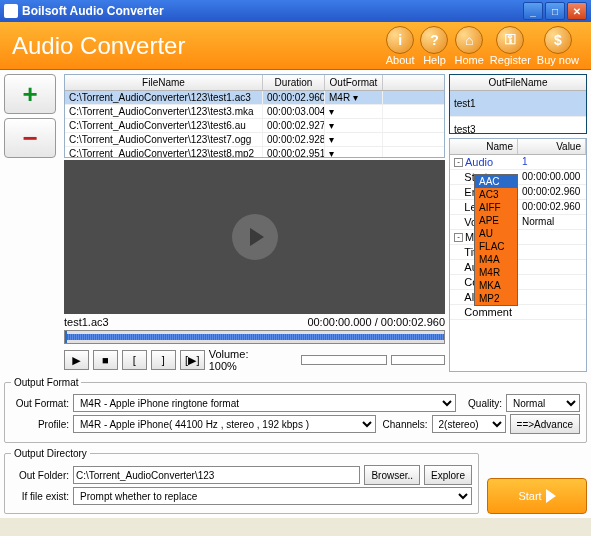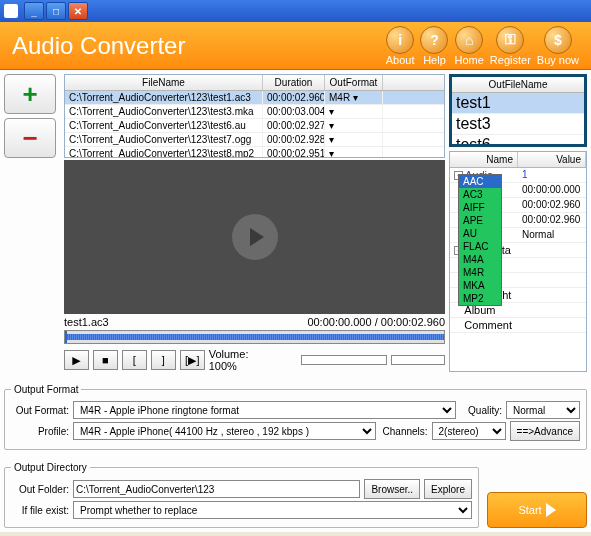--- a/index.html
+++ b/index.html
@@ -21,64 +21,65 @@
 .add{color:#0a9020}.remove{color:#c02020}
 .mid-col{flex:1;display:flex;flex-direction:column}
 .file-table{border:1px solid #98b0c8;background:#fff;height:84px;overflow:hidden}
 .ft-head{display:flex;background:linear-gradient(#fff,#e8e8e8);border-bottom:1px solid #b6b6b6}
 .ft-head div{padding:2px 4px;border-right:1px solid #c8c8c8;text-align:center;font-size:10px}
 .ft-body{overflow:auto}
 .ft-row{display:flex;border-bottom:1px solid #eee}
 .ft-row.sel{background:#bcd6f3}
 .ft-row div{padding:1px 4px;border-right:1px solid #f0f0f0;font-size:10px;white-space:nowrap;overflow:hidden}
 .c1{width:198px}.c2{width:62px}.c3{width:58px}
-.dd-overlay{position:absolute;left:394px;top:100px;width:44px;background:#22c55e;border:1px solid #666;z-index:5}
+.dd-overlay{position:absolute;left:410px;top:100px;width:44px;background:#f97316;border:1px solid #666;z-index:5}
 .dd-overlay div{padding:1px 4px;font-size:10px;cursor:pointer}
 .dd-overlay .sel{background:#2a6ac8;color:#fff}
 .preview{margin-top:2px;background:#4c4c4c;height:154px;position:relative;display:flex;align-items:center;justify-content:center}
 .play-circ{width:46px;height:46px;border-radius:50%;background:#6a6a6a;display:flex;align-items:center;justify-content:center;cursor:pointer}
 .play-circ::after{content:'';border-left:14px solid #3a3a3a;border-top:9px solid transparent;border-bottom:9px solid transparent;margin-left:4px}
 .file-label-row{display:flex;justify-content:space-between;font-size:10px;padding:2px 0}
 .seekbar{height:14px;border:1px solid #888;background:#e0e0e0;position:relative}
 .seekbar-fill{position:absolute;left:0;top:0;bottom:0;width:2px;background:#2a6ac8}
 .seekbar-track{position:absolute;left:2px;right:0;top:3px;bottom:3px;background:repeating-linear-gradient(90deg,#3a6ad0,#3a6ad0 1px,#5a8ae8 1px,#5a8ae8 2px)}
 .ctrl-row{display:flex;align-items:center;gap:4px;margin-top:4px}
 .ctrl-btn{width:26px;height:20px;border:1px solid #888;background:linear-gradient(#fff,#e4e4e4);display:flex;align-items:center;justify-content:center;font-size:11px;cursor:pointer}
 .vol-label{margin-left:auto;font-size:10px;margin-right:21px}
 .vol-slider{width:90px;height:10px;border:1px solid #888;background:#fff}
 .vol-indic{width:56px;height:10px;border:1px solid #888;background:#fff}
 .right-col{width:138px;display:flex;flex-direction:column}
-.ofn-box{border:3px solid #0c4a6e;background:#fff;height:73px;overflow:hidden}
+.ofn-box{border:1px solid #0c4a6e;background:#fff;height:60px;overflow:hidden}
 .ofn-head{background:linear-gradient(#fff,#e8e8e8);border-bottom:1px solid #b6b6b6;padding:2px 4px;text-align:center;font-size:10px}
-.ofn-body div{padding:1px 4px;font-size:16px;border-bottom:1px solid #eee}
+.ofn-body div{padding:7px 4px;font-size:10px;border-bottom:1px solid #eee}
 .ofn-body div.sel{background:#bcd6f3}
 .prop-table{margin-top:4px;border:1px solid #98b0c8;background:#fff;flex:1}
 .prop-head{display:flex;background:linear-gradient(#fff,#e8e8e8);border-bottom:1px solid #b6b6b6}
 .prop-head div{flex:1;padding:2px 4px;border-right:1px solid #c8c8c8;text-align:right;font-size:10px}
 .prop-row{display:flex;border-bottom:1px solid #eee}
 .prop-row div{flex:1;padding:1px 4px;font-size:10px}
 .prop-row .pname{display:flex;align-items:center;gap:2px}
 .exp{width:9px;height:9px;border:1px solid #888;display:inline-flex;align-items:center;justify-content:center;font-size:8px;line-height:1}
-fieldset{border:1px solid #b6b6b6;padding:4px 6px 6px;margin-top:12px;border-radius:2px}
+fieldset{border:1px solid #b6b6b6;padding:4px 6px 6px;margin-top:5px;border-radius:2px}
 legend{font-size:10px;padding:0 3px}
 .frow{display:flex;align-items:center;gap:4px;margin:2px 0}
 .flabel{width:58px;font-size:10px;text-align:right}
 .fsel{border:1px solid #888;background:#fff;height:18px;padding:1px 2px;font-size:10px;flex:1}
 .fsel.sm{flex:none;width:74px}
 .fbtn{border:1px solid #888;background:linear-gradient(#fff,#e4e4e4);height:20px;padding:0 6px;font-size:10px;cursor:pointer}
 .start-btn{width:100px;height:36px;background:linear-gradient(#ffc23a,#ff9a10);border:1px solid #c76a00;border-radius:4px;color:#fff;font-size:18px;display:flex;align-items:center;justify-content:center;gap:4px;cursor:pointer;margin-left:auto}
 .start-btn::after{content:'';border-left:10px solid #fff;border-top:7px solid transparent;border-bottom:7px solid transparent}
 .bottom-row{display:flex;align-items:flex-end;gap:8px}
 .bottom-left{flex:1}
 </style>
 </head>
 <body>
 
 <div class="titlebar">
   <div class="titlebar-icon"></div>
+  <div class="titlebar-title">Boilsoft Audio Converter</div>
   <div class="win-btn">_</div>
   <div class="win-btn">□</div>
   <div class="win-btn close">✕</div>
 </div>
 
 <div class="header">
   <div class="app-title">Audio Converter</div>
   <div class="hdr-btns" id="hdr-btns">
       <div class="hdr-btn">
         <div class="circ">i</div>

